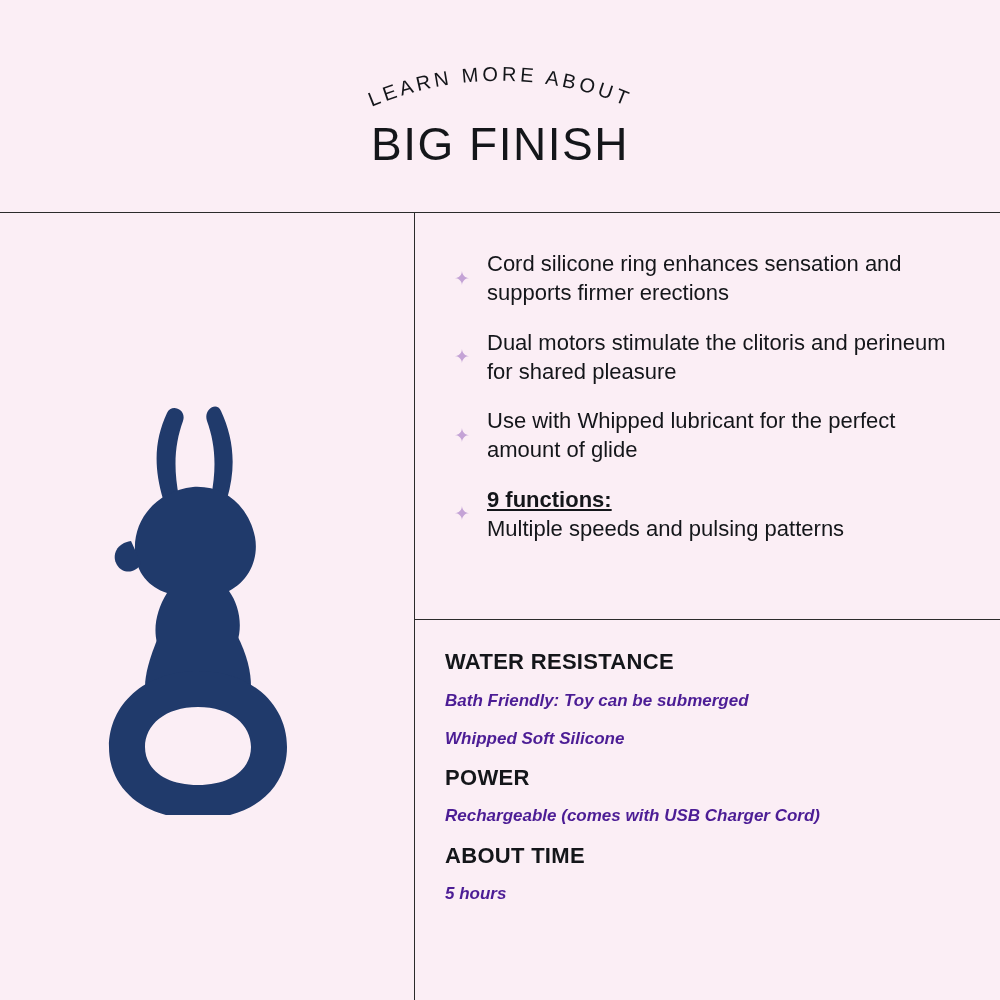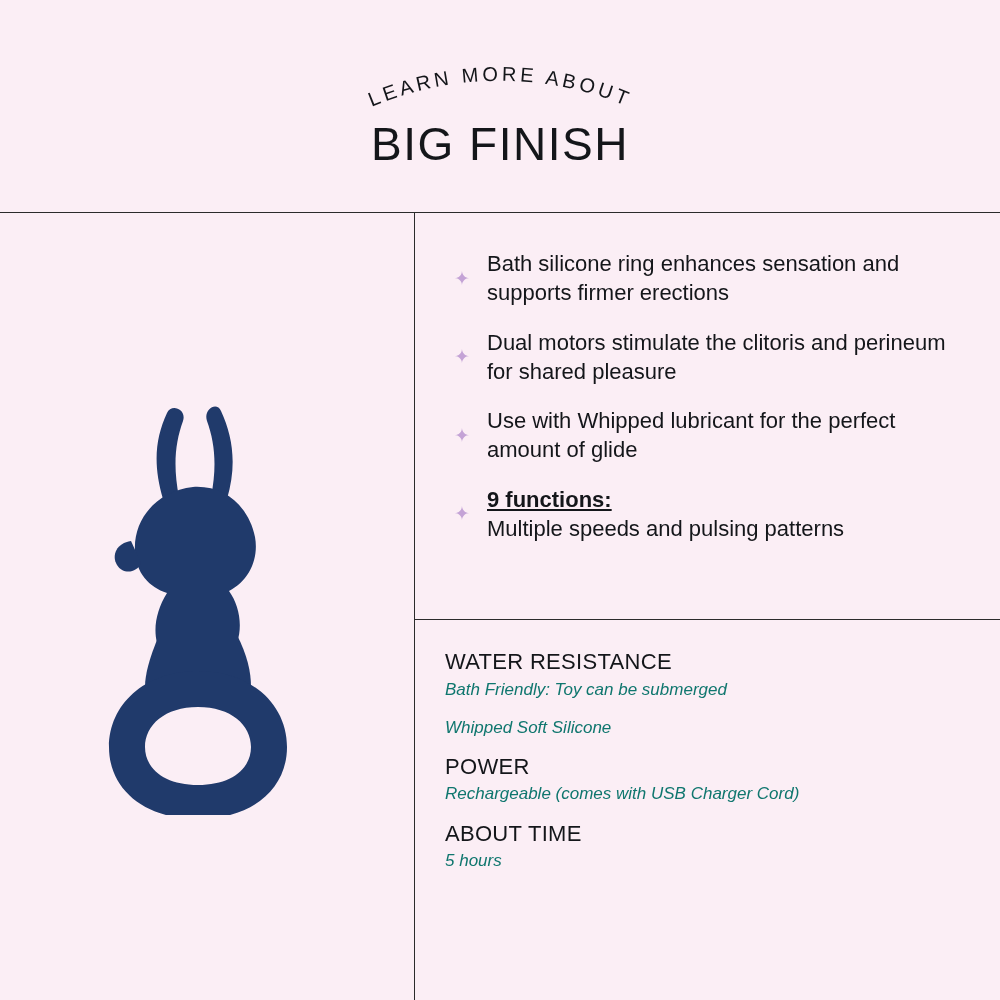--- a/index.html
+++ b/index.html
@@ -130,37 +130,38 @@
 
   
   .specs {
     position: absolute;
     left: 415px;
     top: 620px;
     width: 585px;
     height: 380px;
     box-sizing: border-box;
     padding: 30px 18px 0 30px;
+    font-weight: bold;
   }
   .spec {
     margin-bottom: 16px;
   }
   .spec:last-child { margin-bottom: 0; }
   .spec-label {
     font-size: 22px;
     letter-spacing: 0.3px;
     color: #14161a;
     line-height: 1.12;
   }
   .spec-value {
     font-size: 17px;
     font-style: italic;
-    color: #0f766e;
+    color: #4c1d95;
     line-height: 1.3;
-    margin-top: 4px;
+    margin-top: 15px;
   }
 </style>
 </head>
 <body>
 
 <div id="page">
 
   <div class="header">
     <div class="eyebrow-arc">
       <svg viewBox="0 0 1000 70" xmlns="http://www.w3.org/2000/svg">
@@ -202,21 +203,21 @@
                    M101 312 C134 312, 154 330, 154 352 C154 374, 134 390, 101 390
                    C68 390, 48 374, 48 352 C48 330, 68 312, 101 312 Z" fill-rule="evenodd"></path>
         </g>
       </svg>
     </div>
   </div>
 
   <div class="features">
     <div class="feature">
       <span class="spark">✦</span>
-      <div class="feature-text">Bath silicone ring enhances sensation and supports firmer erections</div>
+      <div class="feature-text">Cord silicone ring enhances sensation and supports firmer erections</div>
     </div>
     <div class="feature">
       <span class="spark">✦</span>
       <div class="feature-text">Dual motors stimulate the clitoris and perineum for shared pleasure</div>
     </div>
     <div class="feature">
       <span class="spark">✦</span>
       <div class="feature-text">Use with Whipped lubricant for the perfect amount of glide</div>
     </div>
     <div class="feature">

